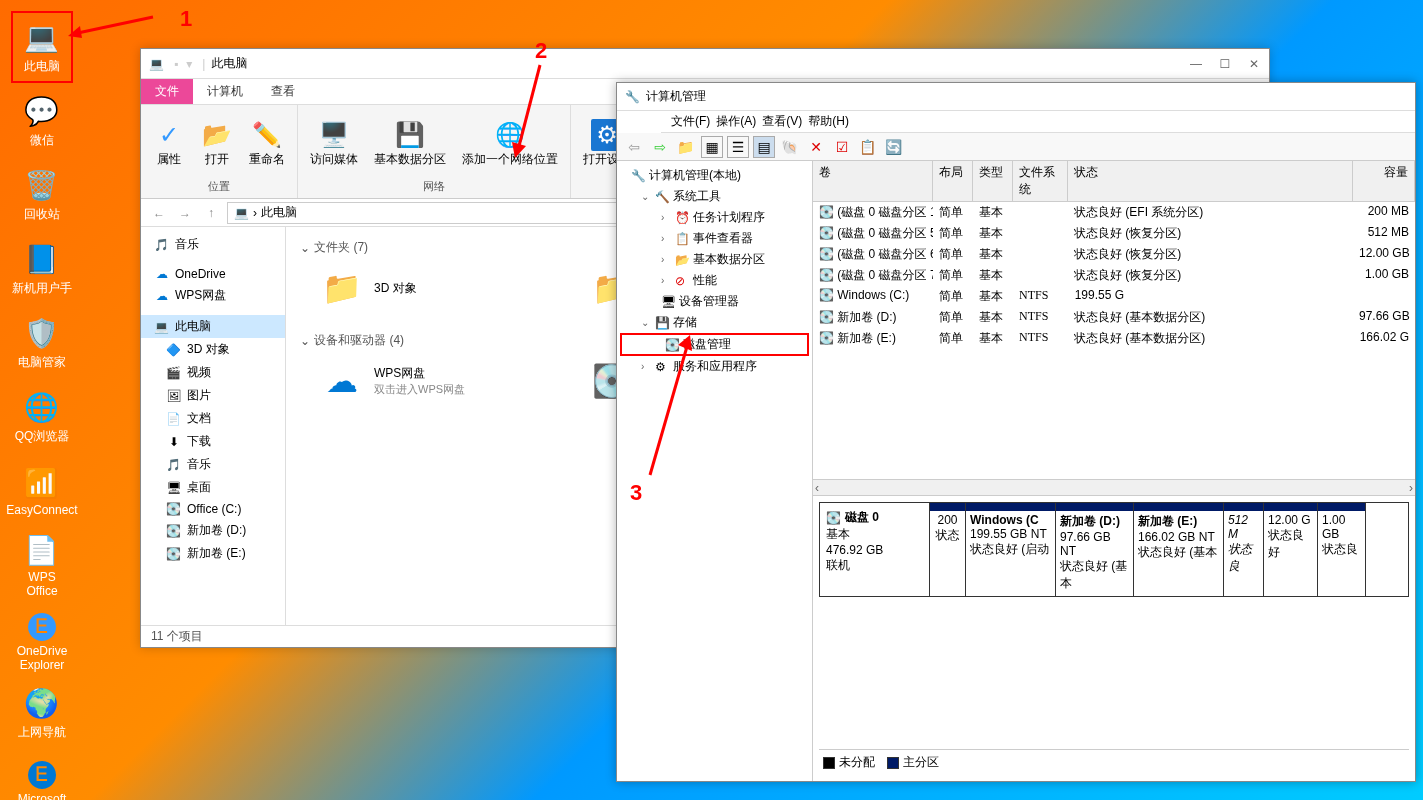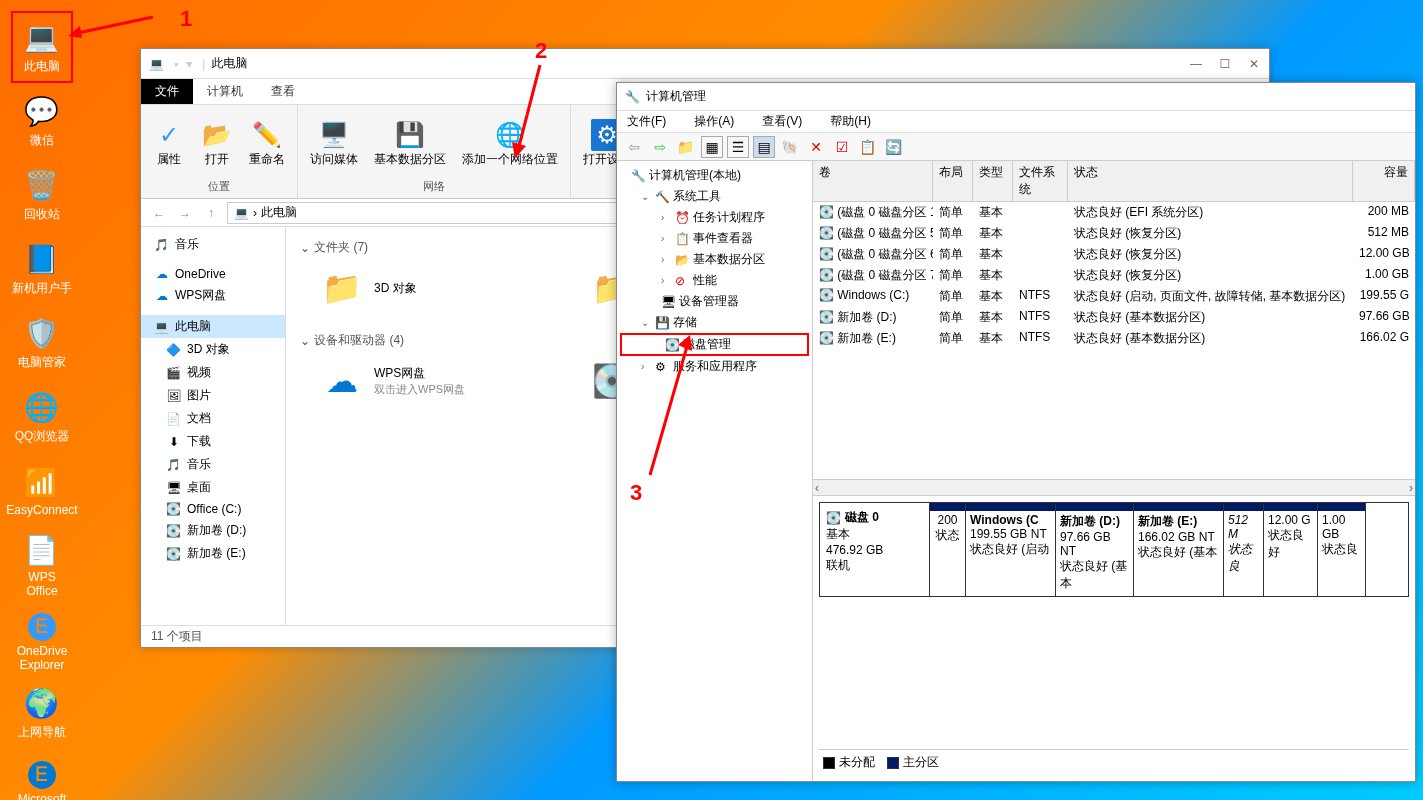--- a/index.html
+++ b/index.html
@@ -14,21 +14,21 @@
 .red-box { outline: 2px solid #ff0000; outline-offset: -1px; }
 
 
 .explorer { position: absolute; top: 48px; left: 140px; width: 1130px; height: 600px; background: #fff; border: 1px solid #888; box-shadow: 0 0 10px rgba(0,0,0,0.2); }
 .explorer-title { height: 30px; background: #fff; display: flex; align-items: center; padding: 0 8px; border-bottom: 1px solid #ddd; }
 .explorer-title .tbtn { margin-left: auto; display: flex; gap: 15px; }
 .explorer-title .tbtn span { width: 14px; height: 14px; display: flex; align-items: center; justify-content: center; color: #666; cursor: pointer; }
 
 .ribbon-tabs { height: 26px; background: #fff; display: flex; border-bottom: 1px solid #ddd; }
 .ribbon-tab { padding: 4px 14px; color: #333; cursor: pointer; }
-.ribbon-tab.active { background: #000000; color: #fff; }
+.ribbon-tab.active { background: #ec4899; color: #fff; }
 
 .ribbon-body { height: 94px; background: #f5f5f5; display: flex; border-bottom: 1px solid #ccc; }
 .ribbon-group { border-right: 1px solid #ddd; padding: 4px 6px; display: flex; flex-direction: column; align-items: center; }
 .ribbon-group-items { display: flex; gap: 4px; flex: 1; }
 .ribbon-item { display: flex; flex-direction: column; align-items: center; justify-content: center; padding: 2px 6px; text-align: center; font-size: 11px; cursor: pointer; }
 .ribbon-item .ric { width: 32px; height: 32px; display: flex; align-items: center; justify-content: center; font-size: 24px; }
 .ribbon-item.small { flex-direction: row; padding: 1px 4px; font-size: 11px; height: 20px; }
 .ribbon-item.small .ric { width: 16px; height: 16px; font-size: 13px; margin-right: 4px; }
 .ribbon-group-label { font-size: 11px; color: #555; text-align: center; margin-top: 2px; }
 .ribbon-col { display: flex; flex-direction: column; justify-content: flex-start; }
@@ -51,42 +51,42 @@
 .content-item { width: 240px; display: flex; align-items: center; gap: 10px; padding: 6px; cursor: pointer; }
 .content-item .ci { width: 44px; height: 44px; display: flex; align-items: center; justify-content: center; font-size: 32px; }
 .content-item .ct { display: flex; flex-direction: column; }
 .content-item .ct .sub { color: #888; font-size: 11px; }
 
 .status-bar { height: 22px; border-top: 1px solid #ddd; display: flex; align-items: center; padding: 0 10px; font-size: 11px; color: #555; }
 
 
 .compmgmt { position: absolute; top: 82px; left: 616px; width: 800px; height: 700px; background: #fff; border: 1px solid #888; box-shadow: 0 0 10px rgba(0,0,0,0.3); z-index: 10; }
 .cm-title { height: 28px; display: flex; align-items: center; padding: 0 8px; border-bottom: 1px solid #ddd; }
-.cm-menu { height: 22px; display: flex; align-items: center; gap: 28px; padding: 0 10px; border-bottom: 1px solid #ddd; font-size: 12px; }
+.cm-menu { height: 22px; display: flex; align-items: center; gap: 6px; padding: 0 10px; border-bottom: 1px solid #ddd; font-size: 12px; margin-left: 44px; }
 .cm-menu span { cursor: pointer; }
 .cm-toolbar { height: 28px; display: flex; align-items: center; gap: 4px; padding: 0 6px; border-bottom: 1px solid #ccc; background: #f8f8f8; }
 .cm-toolbar .tb { width: 22px; height: 22px; display: flex; align-items: center; justify-content: center; cursor: pointer; font-size: 14px; }
 .cm-body { display: flex; height: calc(100% - 28px - 22px - 28px); }
 .cm-tree { width: 196px; border-right: 1px solid #ccc; padding: 4px 0; }
 .tree-item { padding: 2px 4px 2px 14px; display: flex; align-items: center; gap: 4px; cursor: pointer; font-size: 12px; white-space: nowrap; }
 .tree-item.l1 { padding-left: 24px; }
 .tree-item.l2 { padding-left: 44px; }
 .tree-item .exp { width: 10px; color: #666; font-size: 10px; }
 .tree-item .ti { width: 14px; font-size: 12px; }
 
 .cm-right { flex: 1; display: flex; flex-direction: column; }
 .vol-table { border-bottom: 1px solid #ccc; }
 .vol-head { display: flex; background: #f0f0f0; border-bottom: 1px solid #ccc; }
 .vol-head div { padding: 3px 6px; border-right: 1px solid #ccc; font-size: 12px; }
 .vol-row { display: flex; }
 .vol-row div { padding: 2px 6px; font-size: 12px; white-space: nowrap; overflow: hidden; }
 .col-vol { width: 120px; }
 .col-lay { width: 40px; }
 .col-typ { width: 40px; }
-.col-fs { width: 55px; }
+.col-fs { width: 55px; font-family: Liberation Serif, serif; }
 .col-st { flex: 1; }
 .col-cap { width: 62px; text-align: right; }
 .vol-scroll { height: 16px; background: #f0f0f0; border-top: 1px solid #ccc; display: flex; align-items: center; justify-content: space-between; padding: 0 2px; font-size: 10px; color: #666; }
 
 .disk-panel { flex: 1; padding: 6px; display: flex; flex-direction: column; }
 .disk-row { display: flex; border: 1px solid #333; margin-bottom: 6px; }
 .disk-info { width: 110px; border-right: 1px solid #333; padding: 6px; font-size: 11px; background: #fff; }
 .disk-info .dname { font-weight: bold; display: flex; align-items: center; gap: 4px; }
 .disk-parts { flex: 1; display: flex; }
 .part { border-right: 1px solid #333; padding: 10px 4px 4px; font-size: 11px; position: relative; overflow: hidden; }
@@ -485,21 +485,20 @@
               <div class="col-typ">基本</div>
               <div class="col-fs"></div>
               <div class="col-st">状态良好 (恢复分区)</div>
               <div class="col-cap">1.00 GB</div>
             </div>
             <div class="vol-row">
               <div class="col-vol">💽 Windows (C:)</div>
               <div class="col-lay">简单</div>
               <div class="col-typ">基本</div>
               <div class="col-fs">NTFS</div>
-              <div class="col-st">状态良好 (启动, 页面文件, 故障转储, 基本数据分区)</div>
               <div class="col-cap">199.55 G</div>
             </div>
             <div class="vol-row">
               <div class="col-vol">💽 新加卷 (D:)</div>
               <div class="col-lay">简单</div>
               <div class="col-typ">基本</div>
               <div class="col-fs">NTFS</div>
               <div class="col-st">状态良好 (基本数据分区)</div>
               <div class="col-cap">97.66 GB</div>
             </div>

